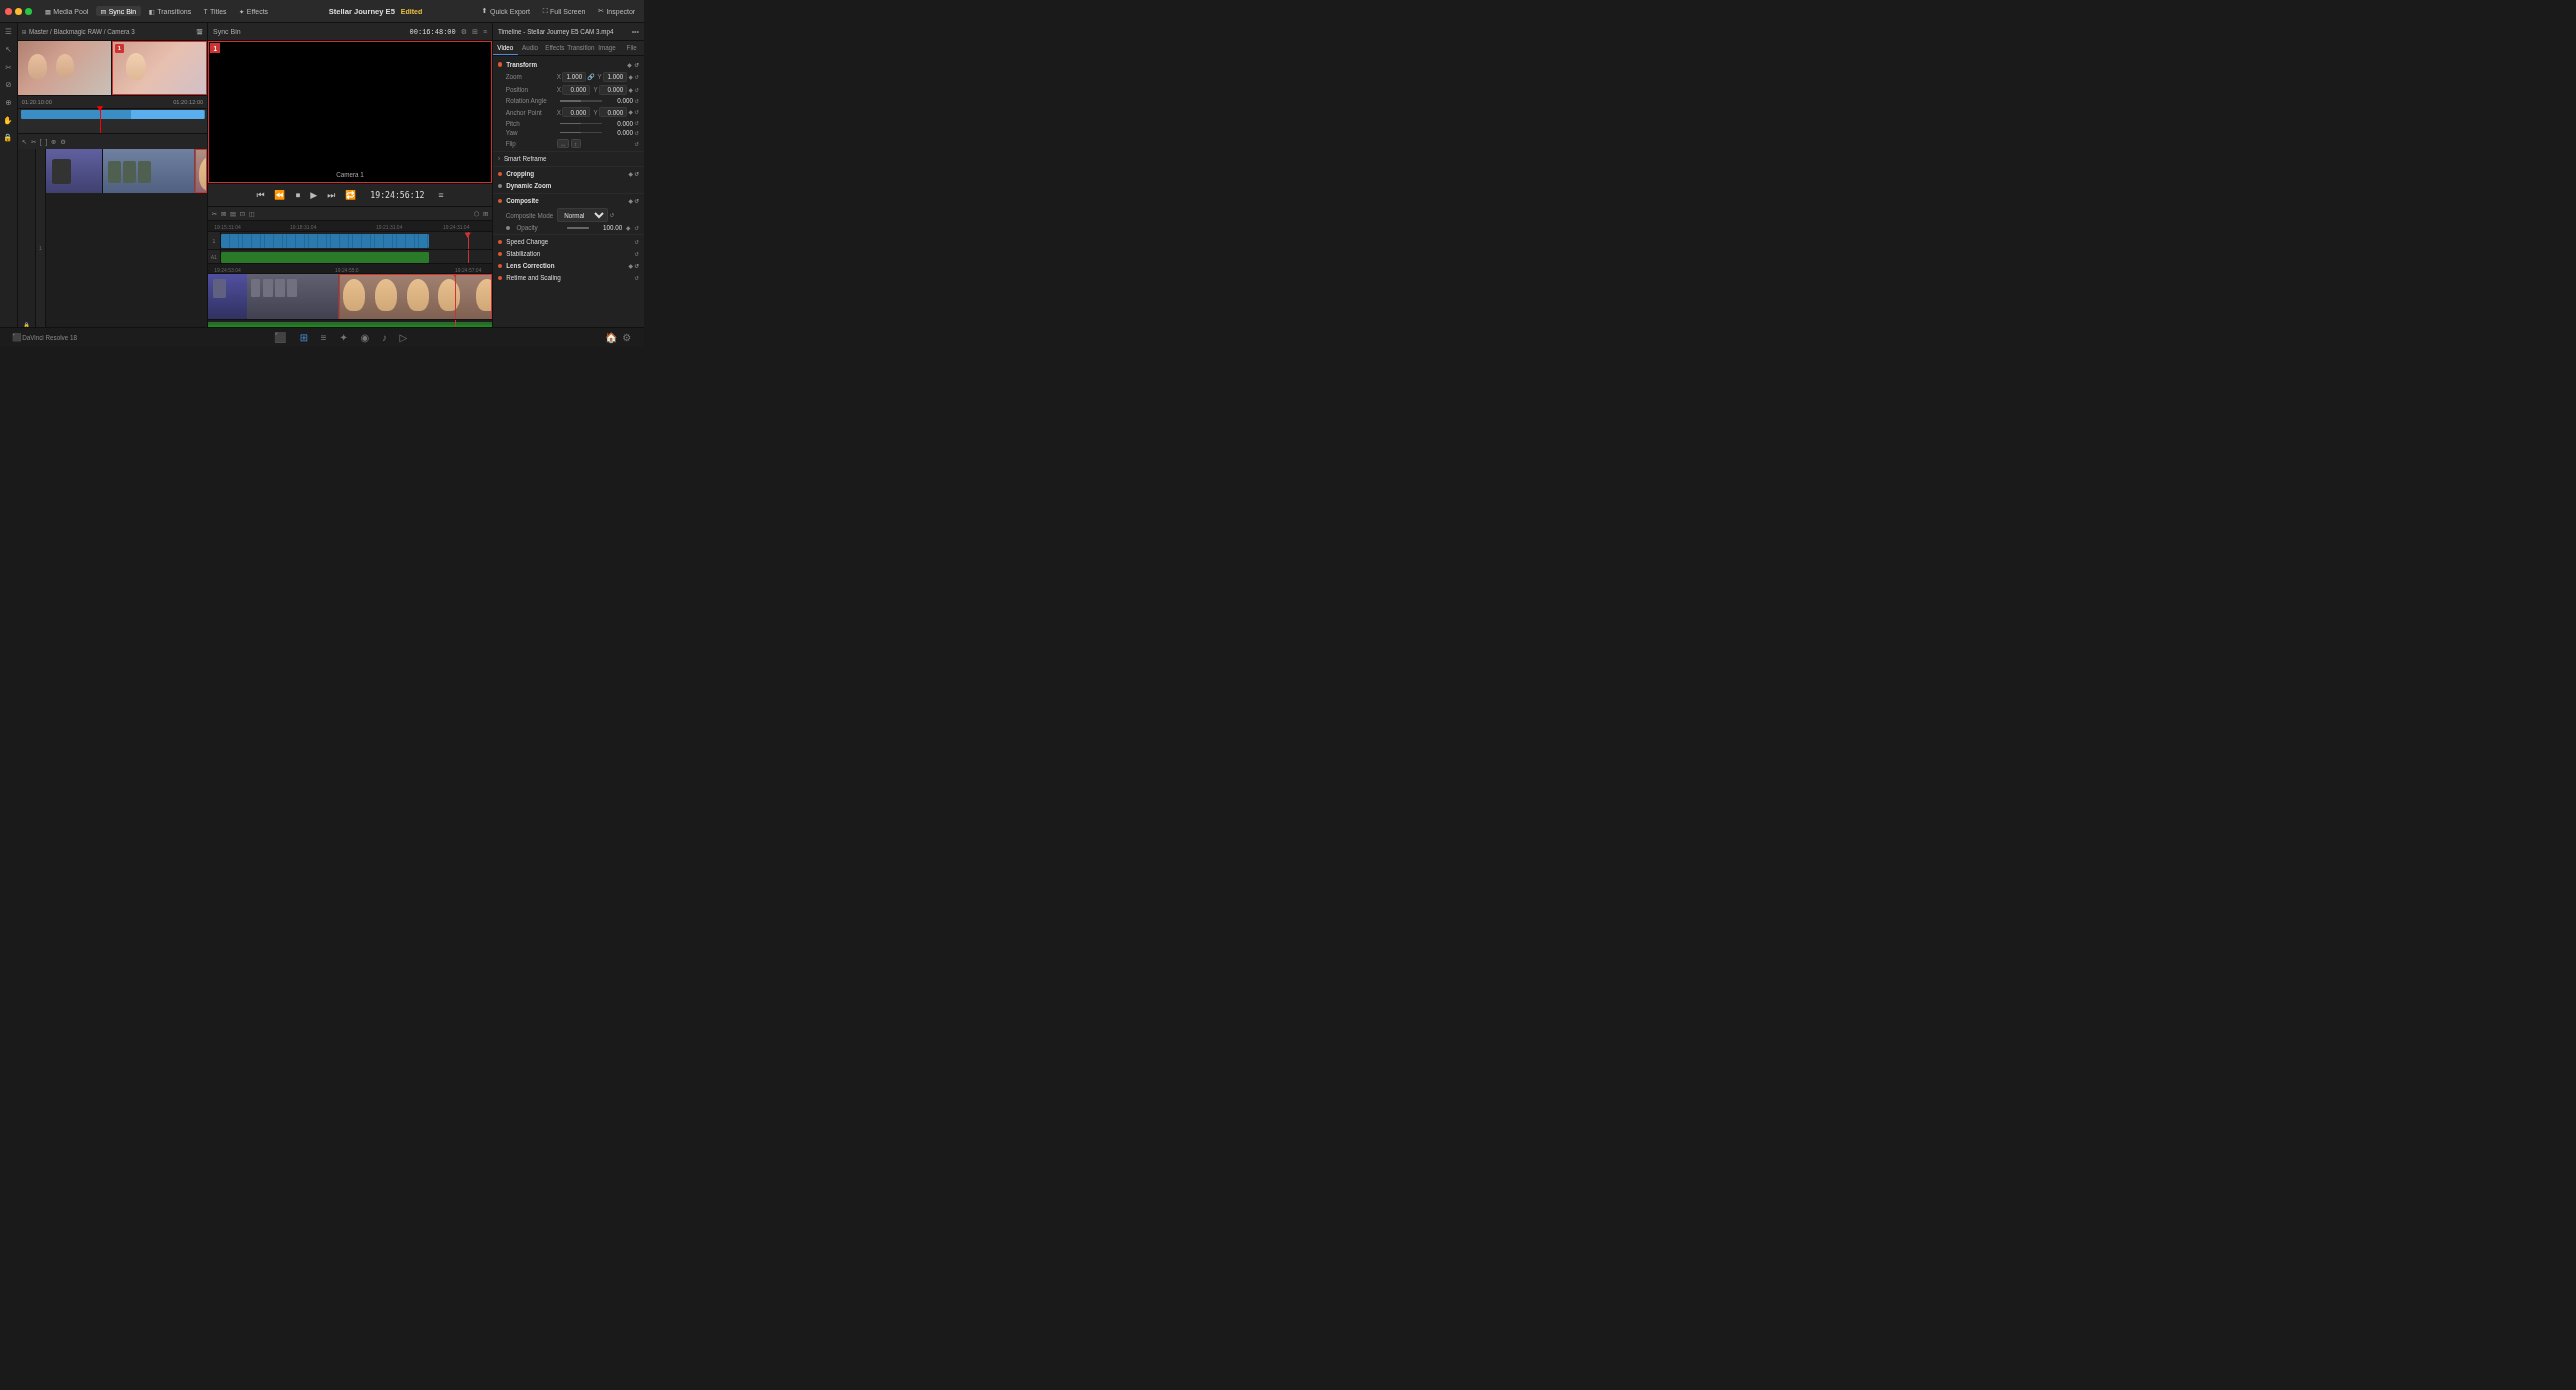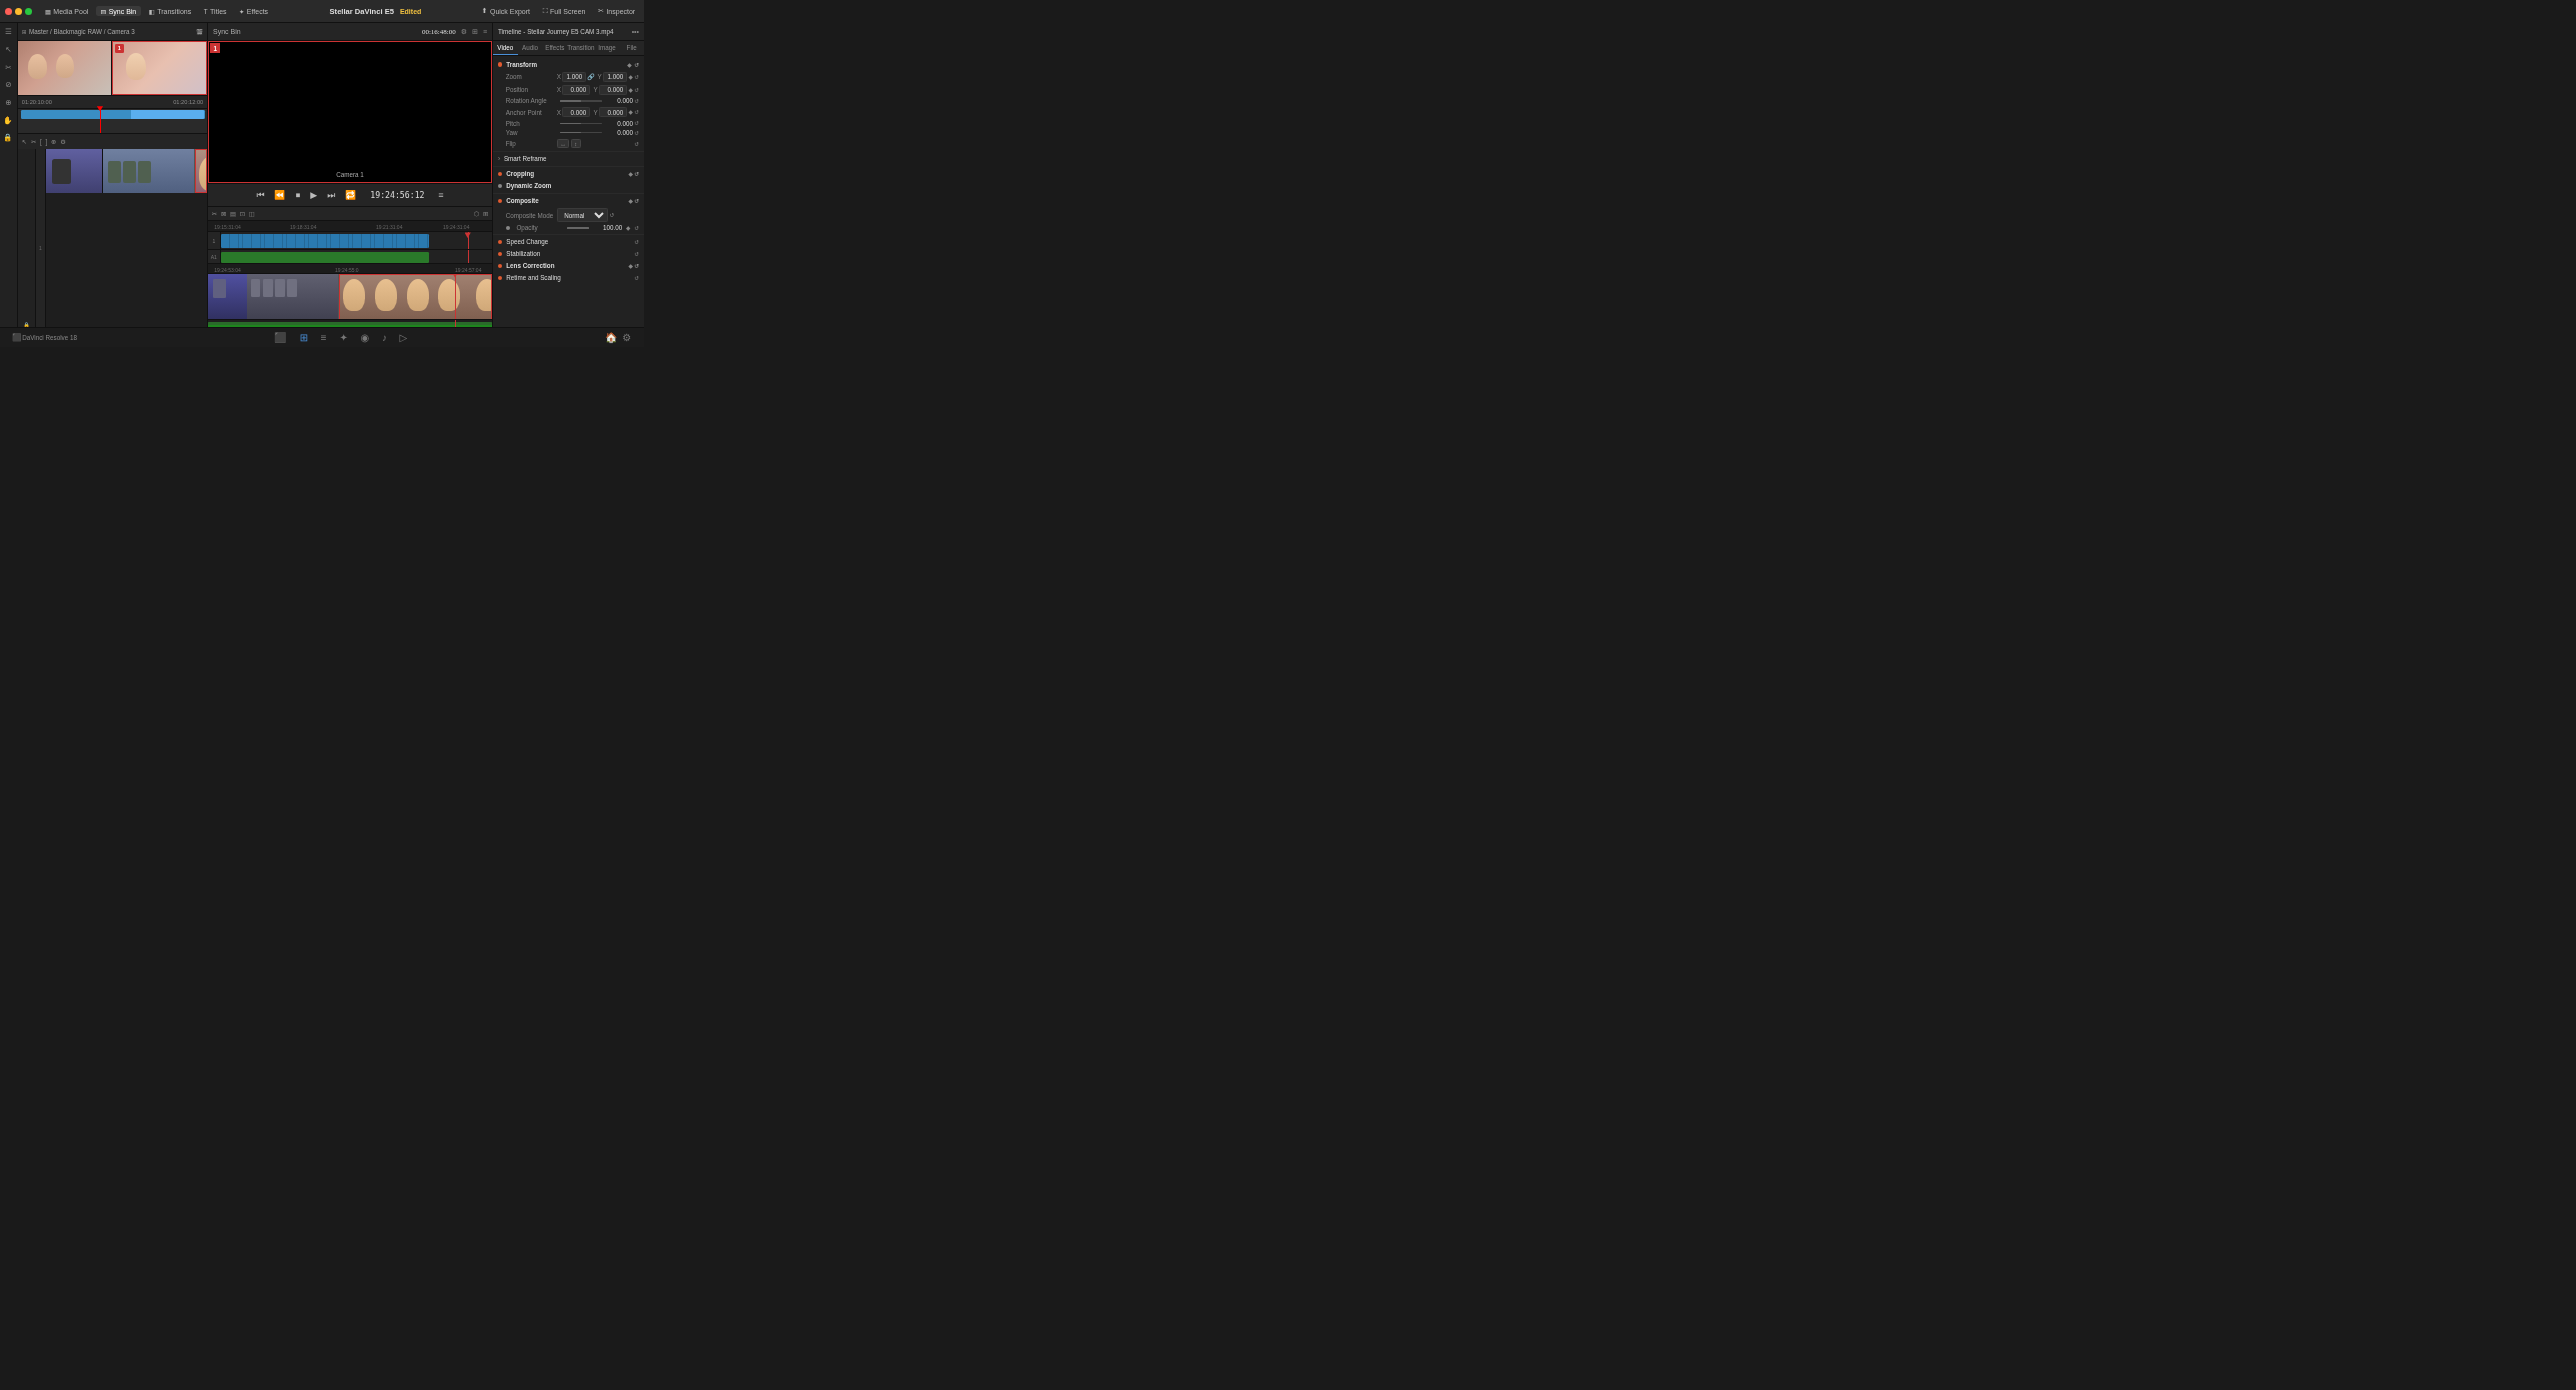--- a/index.html
+++ b/index.html
@@ -138,21 +138,21 @@
       background: #1a1a1a;
       display: flex;
       flex-direction: column;
     }
     .viewer-header {
       height: 18px; background: #252525;
       display: flex; align-items: center; padding: 0 5px;
       border-bottom: 0.6px solid #111;
     }
     .viewer-title { font-size: 7px; color: #aaa; font-weight: 500; }
-    .viewer-timecode { font-size: 7px; color: #ddd; margin-left: auto; font-family: Liberation Serif, serif; }
+    .viewer-timecode { font-size: 7px; color: #ddd; margin-left: auto; font-family: Liberation Mono, monospace; }
     .viewer-screen {
       flex: 1; background: #000;
       position: relative;
       border: 1.3px solid #cc3333;
       margin: 0;
     }
     .viewer-camera-label {
       position: absolute; bottom: 3.8px; left: 50%; transform: translateX(-50%);
       font-size: 6.3px; color: #aaa;
     }
@@ -319,21 +319,21 @@
     <button class="tab-btn">
       <span class="tab-icon">T</span>
       <span>Titles</span>
     </button>
     <button class="tab-btn">
       <span class="tab-icon">✦</span>
       <span>Effects</span>
     </button>
 
     <div class="title-center">
-      <span>Stellar DaVinci E5</span>
+      <span>Stellar Journey E5</span>
       <span class="title-edited">Edited</span>
     </div>
 
     <div class="top-right">
       <button class="top-right-btn">
         <span>⬆</span>
         <span>Quick Export</span>
       </button>
       <button class="top-right-btn">
         <span>⛶</span>

